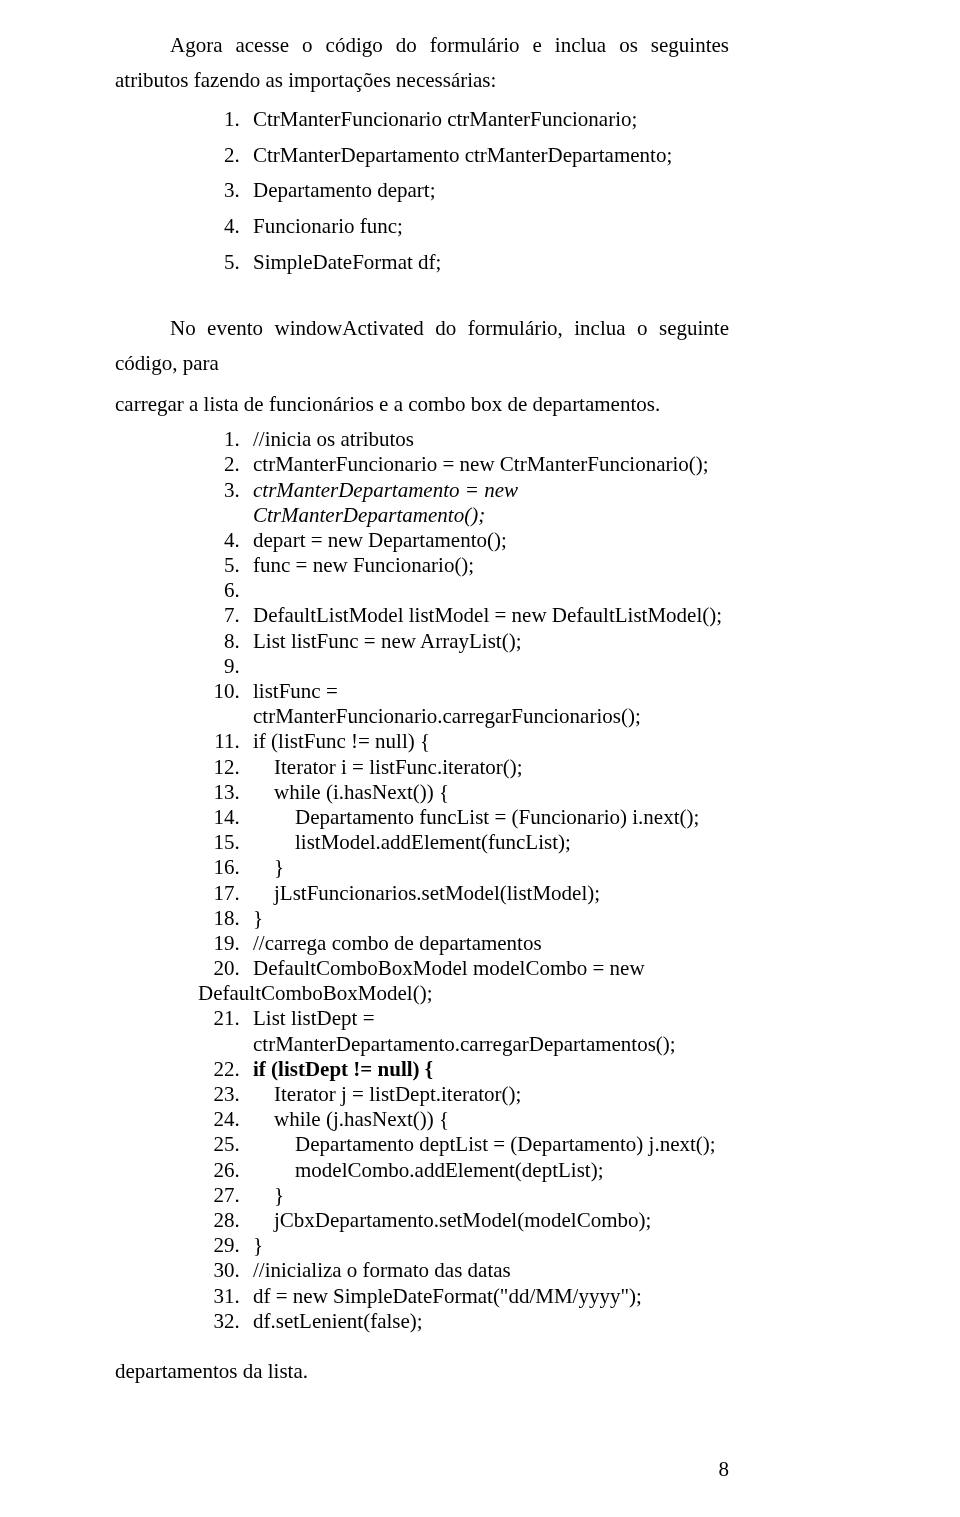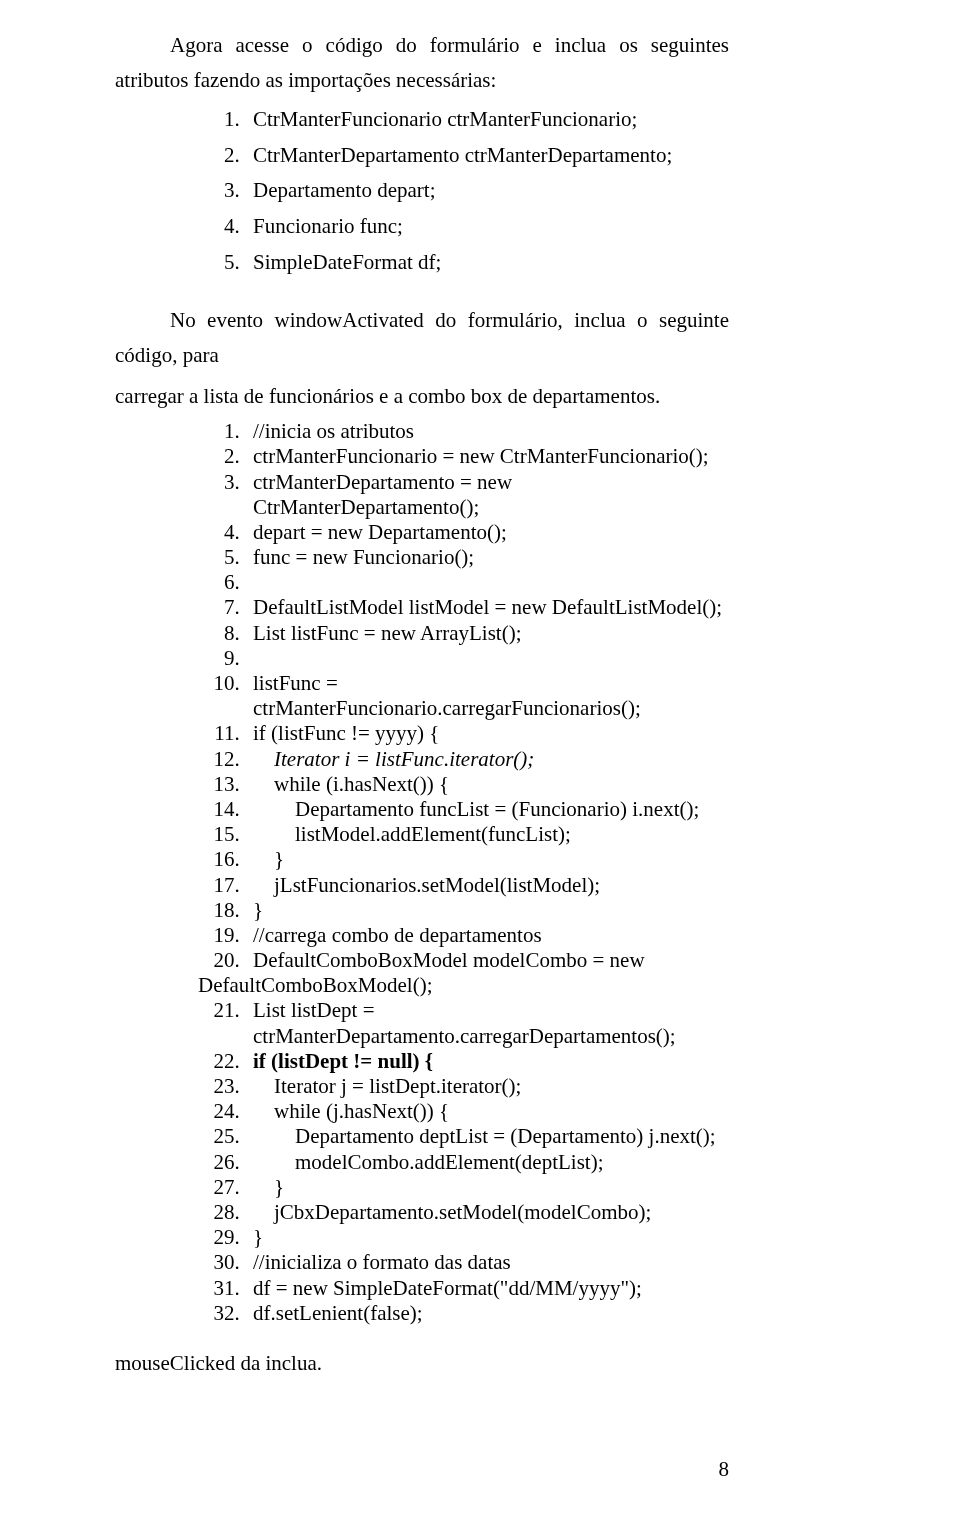--- a/index.html
+++ b/index.html
@@ -18,21 +18,21 @@
     position: relative;
   }
   .para {
     font-size: 21px;
     line-height: 1.65;
     margin: 0 0 6px 0;
     text-align: justify;
   }
   .indent { text-indent: 55px; }
   .ol1 {
-    margin: 6px 0 24px 0;
+    margin: 6px 0 32px 0;
     padding-left: 130px;
     font-size: 21px;
     line-height: 1.6;
   }
   .ol1 li { padding-left: 8px; margin: 2px 0; }
   .midpara {
     font-size: 21px;
     line-height: 1.65;
     margin: 16px 0 6px 0;
     text-align: justify;
@@ -79,30 +79,30 @@
   <p class="midpara">
     <span>No evento windowActivated do formulário, inclua o seguinte código, para</span>
   </p>
   <p class="para noindent">
     <span>carregar a lista de funcionários e a combo box de departamentos.</span>
   </p>
 
   <ol class="ol2" id="code-list">
       <li><span style="white-space: pre-wrap;">//inicia os atributos</span></li>
       <li><span style="white-space: pre-wrap;">ctrManterFuncionario = new CtrManterFuncionario();</span></li>
-      <li><span style="white-space: pre-wrap;">ctrManterDepartamento = new CtrManterDepartamento();</span></li>
+      <li><span style="white-space: pre-wrap; font-style: italic;">ctrManterDepartamento = new CtrManterDepartamento();</span></li>
       <li><span style="white-space: pre-wrap;">depart = new Departamento();</span></li>
       <li><span style="white-space: pre-wrap;">func = new Funcionario();</span></li>
       <li><span style="white-space: pre-wrap;"></span></li>
       <li><span style="white-space: pre-wrap;">DefaultListModel listModel = new DefaultListModel();</span></li>
       <li><span style="white-space: pre-wrap;">List listFunc = new ArrayList();</span></li>
       <li><span style="white-space: pre-wrap;"></span></li>
       <li><span style="white-space: pre-wrap;">listFunc = ctrManterFuncionario.carregarFuncionarios();</span></li>
-      <li><span style="white-space: pre-wrap;">if (listFunc != yyyy) {</span></li>
-      <li><span style="white-space: pre-wrap; font-style: italic;">    Iterator i = listFunc.iterator();</span></li>
+      <li><span style="white-space: pre-wrap;">if (listFunc != null) {</span></li>
+      <li><span style="white-space: pre-wrap;">    Iterator i = listFunc.iterator();</span></li>
       <li><span style="white-space: pre-wrap;">    while (i.hasNext()) {</span></li>
       <li><span style="white-space: pre-wrap;">        Departamento funcList = (Funcionario) i.next();</span></li>
       <li><span style="white-space: pre-wrap;">        listModel.addElement(funcList);</span></li>
       <li><span style="white-space: pre-wrap;">    }</span></li>
       <li><span style="white-space: pre-wrap;">    jLstFuncionarios.setModel(listModel);</span></li>
       <li><span style="white-space: pre-wrap;">}</span></li>
       <li><span style="white-space: pre-wrap;">//carrega combo de departamentos</span></li>
       <li><span style="white-space: pre-wrap;"><span>DefaultComboBoxModel modelCombo = new</span><br><span class="hangwrap">DefaultComboBoxModel();</span></span></li>
       <li><span style="white-space: pre-wrap;">List listDept = ctrManterDepartamento.carregarDepartamentos();</span></li>
       <li><span style="white-space: pre-wrap; font-weight: bold;">if (listDept != null) {</span></li>
@@ -112,18 +112,18 @@
       <li><span style="white-space: pre-wrap;">        modelCombo.addElement(deptList);</span></li>
       <li><span style="white-space: pre-wrap;">    }</span></li>
       <li><span style="white-space: pre-wrap;">    jCbxDepartamento.setModel(modelCombo);</span></li>
       <li><span style="white-space: pre-wrap;">}</span></li>
       <li><span style="white-space: pre-wrap;">//inicializa o formato das datas</span></li>
       <li><span style="white-space: pre-wrap;">df = new SimpleDateFormat("dd/MM/yyyy");</span></li>
       <li><span style="white-space: pre-wrap;">df.setLenient(false);</span></li>
     </ol>
 
   <p class="para noindent">
-    <span>mouseClicked da inclua.</span>
+    <span>departamentos da lista.</span>
   </p>
 
   <div class="pagenum">8</div>
 
 </div>
 
 </body></html>

